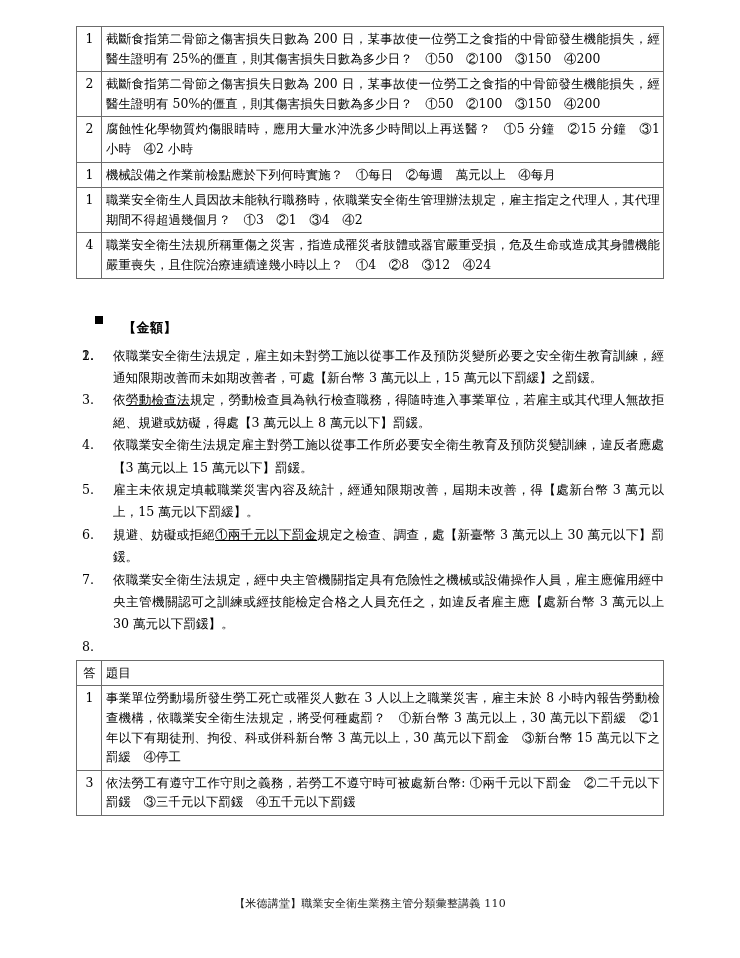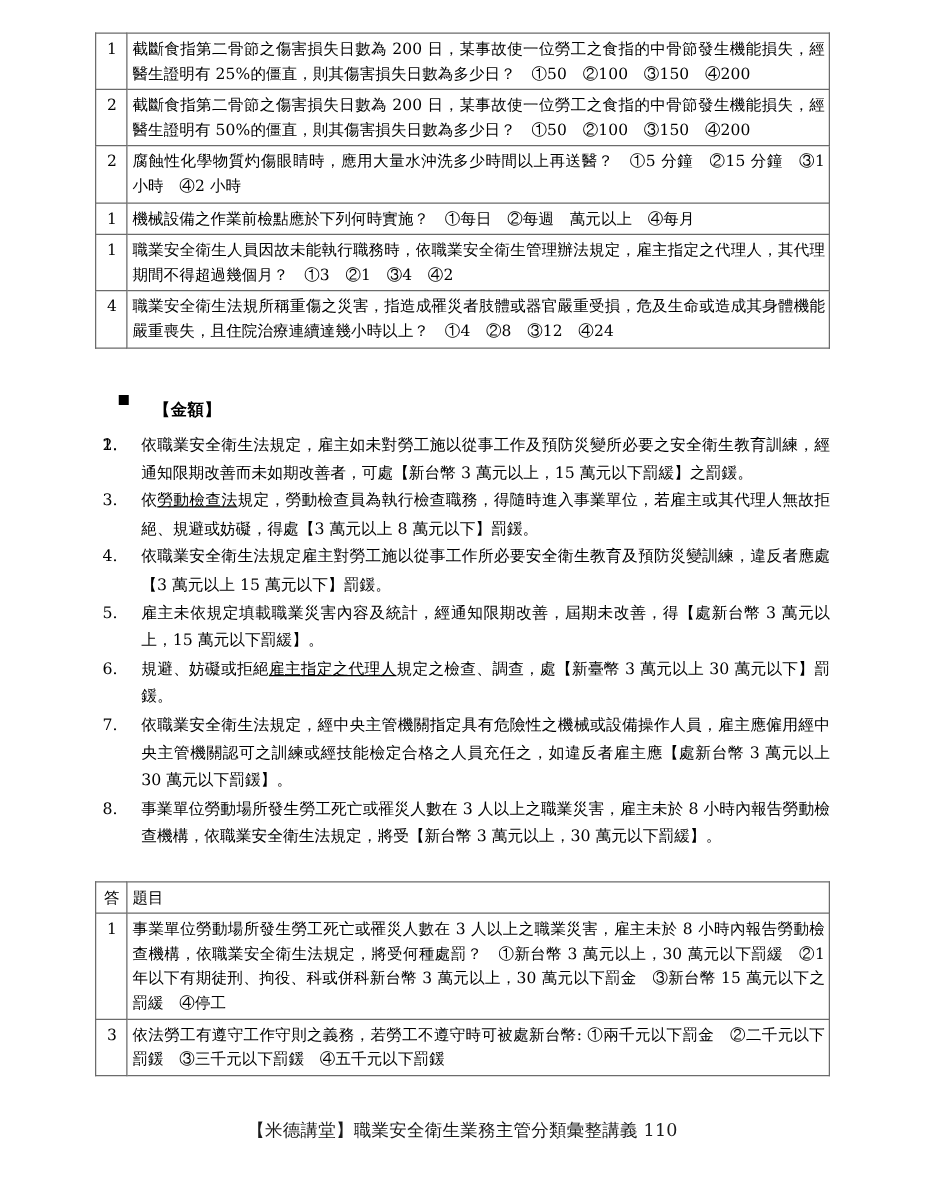--- a/index.html
+++ b/index.html
@@ -117,21 +117,21 @@
   
   .table-gap { height: 24px; }
 
   
   .footer {
     position: absolute;
     left: 0;
     top: 896px;
     width: 740px;
     text-align: center;
-    font-size: 14px;
+    font-size: 11px;
     color: #1a1a1a;
     letter-spacing: 0.2px;
   }
 </style>
 </head>
 <body>
 
 <div class="page">
   <div class="content">
 
@@ -184,29 +184,28 @@
       <li>
         <span class="num">4.</span>
         <span class="body"><span>依職業安全衛生法規定雇主對勞工施以從事工作所必要安全衛生教育及預防災變訓練，違反者應處【3 萬元以上 15 萬元以下】罰鍰。</span></span>
       </li>
       <li>
         <span class="num">5.</span>
         <span class="body"><span>雇主未依規定填載職業災害內容及統計，經通知限期改善，屆期未改善，得【處新台幣 3 萬元以上，15 萬元以下罰緩】。</span></span>
       </li>
       <li>
         <span class="num">6.</span>
-        <span class="body"><span>規避、妨礙或拒絕</span><span class="u">雇主指定之代理人</span><span>規定之檢查、調查，處【新臺幣 3 萬元以上 30 萬元以下】罰鍰。</span></span>
+        <span class="body"><span>規避、妨礙或拒絕</span><span class="u">①兩千元以下罰金</span><span>規定之檢查、調查，處【新臺幣 3 萬元以上 30 萬元以下】罰鍰。</span></span>
       </li>
       <li>
         <span class="num">7.</span>
         <span class="body"><span>依職業安全衛生法規定，經中央主管機關指定具有危險性之機械或設備操作人員，雇主應僱用經中央主管機關認可之訓練或經技能檢定合格之人員充任之，如違反者雇主應【處新台幣 3 萬元以上 30 萬元以下罰鍰】。</span></span>
       </li>
       <li>
         <span class="num">8.</span>
-        <span class="body"><span>事業單位勞動場所發生勞工死亡或罹災人數在 3 人以上之職業災害，雇主未於 8 小時內報告勞動檢查機構，依職業安全衛生法規定，將受【新台幣 3 萬元以上，30 萬元以下罰緩】。</span></span>
       </li>
     </ol>
 
     <div class="table-gap"></div>
 
     <table class="qtable">
       <tbody>
         <tr>
           <td class="hdr-ans">答</td>
           <td class="hdr-title">題目</td>

